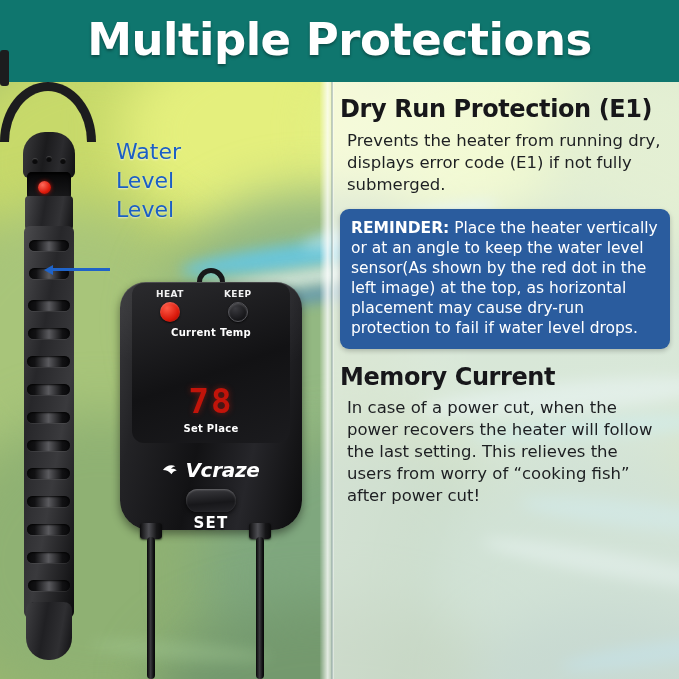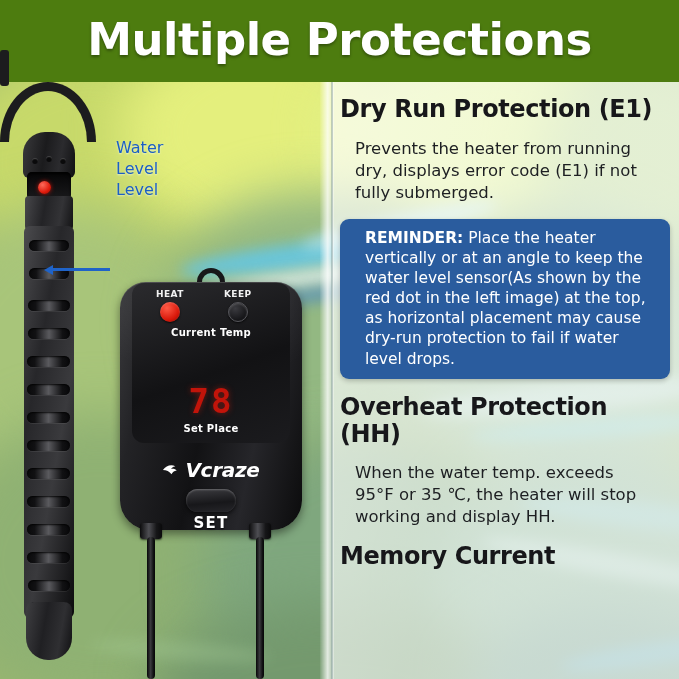--- a/index.html
+++ b/index.html
@@ -1,20 +1,20 @@
 <!DOCTYPE html>
 <html><head>
 <meta charset="utf-8">
 <style>
   html,body{margin:0;padding:0;}
   body{width:679px;height:679px;overflow:hidden;font-family:"DejaVu Sans",sans-serif;background:#8fae6a;}
   #page{position:relative;width:679px;height:679px;overflow:hidden;}
 
   
-  #banner{position:absolute;left:0;top:0;width:679px;height:82px;background:#4d7c0f;overflow:hidden;}
+  #banner{position:absolute;left:0;top:0;width:679px;height:82px;background:#0f766e;overflow:hidden;}
   #banner-title{
     position:absolute;left:0;top:0;width:679px;height:82px;
     display:flex;align-items:center;justify-content:center;
     color:#ffffff;font-family:"DejaVu Sans",sans-serif;font-weight:bold;
     font-size:45px;letter-spacing:-0.5px;
     text-shadow:0 2px 3px rgba(0,0,0,0.35);
     line-height:1;padding-bottom:3px;box-sizing:border-box;
   }
 
   
@@ -96,31 +96,31 @@
     background:linear-gradient(90deg,#0c0c0d,#4e4e53 40%,#161618 75%,#0a0a0b);
     box-shadow:0 1px 2px rgba(0,0,0,0.6);}
   .cord{position:absolute;width:8px;border-radius:4px;
     background:linear-gradient(90deg,#070708,#3a3a3e 45%,#111113 80%,#050506);}
 
   
   #callout-line{position:absolute;left:48px;top:268px;width:62px;height:3px;background:#1f63c8;}
   #callout-tip{position:absolute;left:44px;top:265px;width:0;height:0;
     border-top:5px solid transparent;border-bottom:5px solid transparent;border-right:9px solid #1f63c8;}
   #callout-text{position:absolute;left:116px;top:137px;width:110px;
-    color:#1b5fc4;font-family:"DejaVu Sans",sans-serif;font-size:16px;line-height:1.32;
+    color:#1b5fc4;font-family:"DejaVu Sans",sans-serif;font-size:22px;line-height:1.32;
     text-shadow:0 1px 2px rgba(255,255,255,0.6);}
 
   
   #panel{position:absolute;left:340px;top:96px;width:330px;}
   .sec-h{color:#17171a;font-family:"DejaVu Sans",sans-serif;font-weight:bold;
     font-size:24px;line-height:1.12;letter-spacing:-0.4px;margin:0 0 3px 0;}
   .sec-b{color:#1d1f22;font-family:"DejaVu Sans",sans-serif;font-size:16.5px;
-    line-height:1.33;margin:15px;}
+    line-height:1.33;margin:7px;}
   #reminder{margin:13px 0 15px 0;background:#2a5c9e;border-radius:9px;
-    padding:9px 11px 10px 25px;box-shadow:0 2px 5px rgba(0,0,0,0.22);}
+    padding:9px 11px 10px 11px;box-shadow:0 2px 5px rgba(0,0,0,0.22);}
   #reminder-text{color:#ffffff;font-family:"DejaVu Sans",sans-serif;font-size:15.5px;line-height:1.3;}
   #reminder-text b{font-weight:bold;}
   .sec{margin-top:12px;}
 </style>
 </head>
 <body>
 
 <div id="page">
 
   <div id="banner">
@@ -230,23 +230,20 @@
 
     <div>
       <div class="sec-h">Dry Run Protection (E1)</div>
       <div class="sec-b">Prevents the heater from running dry, displays error code (E1) if not fully submerged.</div>
     </div>
 
     <div id="reminder">
       <div id="reminder-text"><b>REMINDER:</b><span> Place the heater vertically or at an angle to keep the water level sensor(As shown by the red dot in the left image) at the top, as horizontal placement may cause dry-run protection to fail if water level drops.</span></div>
     </div>
 
-    <div class="sec">
-      <div class="sec-h">Overheat Protection (HH)</div>
-      <div class="sec-b">When the water temp. exceeds 95°F or 35 ℃, the heater will stop working and display HH.</div>
-    </div>
 
     <div class="sec">
       <div class="sec-h">Memory Current</div>
+      <div class="sec-b">In case of a power cut, when the power recovers the heater will follow the last setting. This relieves the users from worry of “cooking fish” after power cut!</div>
     </div>
 
   </div>
 </div>
 
 </body></html>

